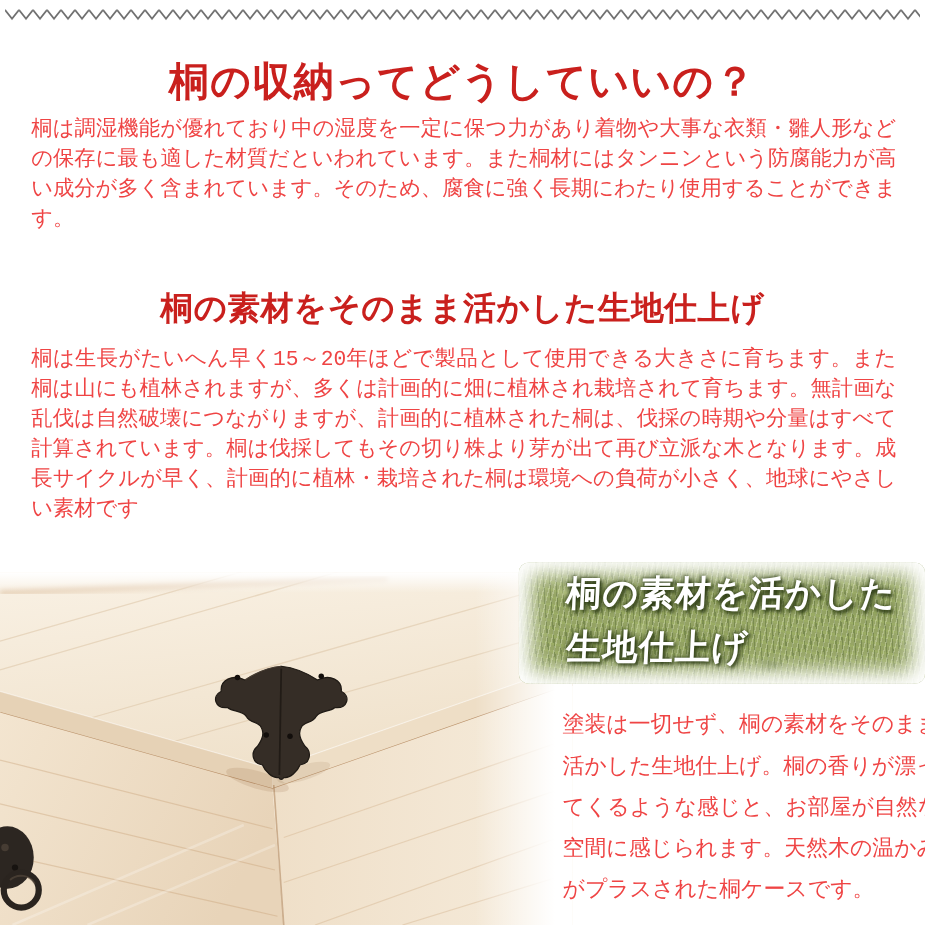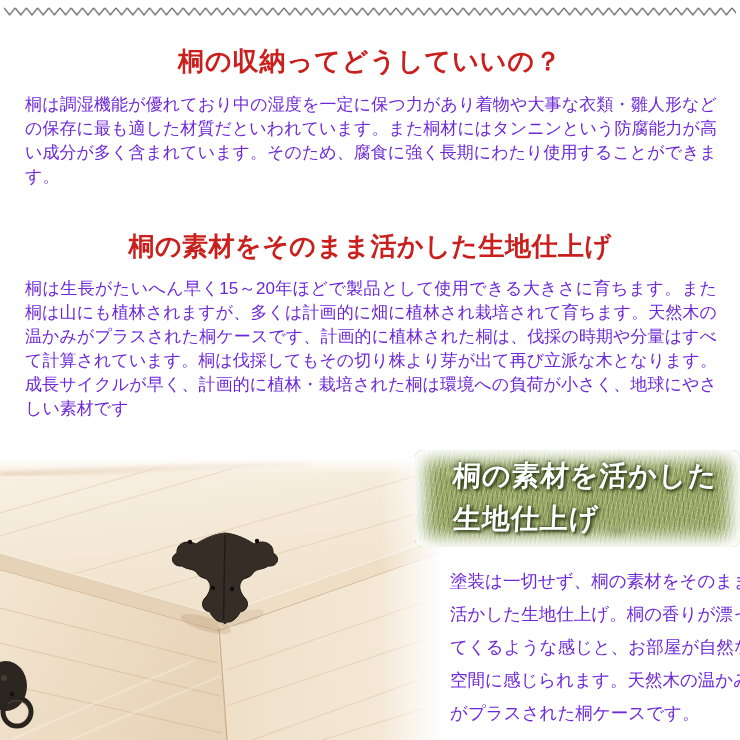--- a/index.html
+++ b/index.html
@@ -6,25 +6,25 @@
   .page{position:relative;width:740px;height:740px;background:#fff;overflow:hidden;
         font-family:"Liberation Sans",sans-serif;}
 
   
   .zigzag{position:absolute;top:5px;left:4px;width:732px;height:14px;}
 
   
   .red-h{position:absolute;left:0;width:100%;text-align:center;margin:0;
          color:#c9201d;font-family:"Liberation Serif","DejaVu Serif",serif;
          font-weight:700;}
-  .h1{top:44px;font-size:26px;letter-spacing:1px;text-align:center;}
+  .h1{top:44px;font-size:32px;letter-spacing:1px;text-align:center;}
   .h2{top:229px;font-size:26px;letter-spacing:.5px;}
 
   
-  .body{color:#6d28d9;margin:0;text-align:justify;}
+  .body{color:#ef4444;margin:0;text-align:justify;font-family:Liberation Mono, monospace;}
   .p1{position:absolute;top:93px;left:25px;width:692px;font-size:17px;line-height:24px;}
   .p2{position:absolute;top:277px;left:25px;width:692px;font-size:17px;line-height:24px;}
 
   
   .bottom{position:absolute;top:450px;left:0;width:740px;height:290px;}
   .photo{position:absolute;top:8px;left:0;width:458px;height:282px;}
   .photo svg{display:block;}
   .fade-top{position:absolute;top:0;left:0;right:0;height:16px;
             background:linear-gradient(#fff,rgba(255,255,255,0));}
   .fade-right{position:absolute;top:0;right:0;width:78px;height:100%;
@@ -68,21 +68,21 @@
       <rect width="732" height="14" fill="url(#zz)"></rect>
     </svg>
   </div>
 
   <h1 class="red-h h1">桐の収納ってどうしていいの？</h1>
 
   <p class="body p1">桐は調湿機能が優れており中の湿度を一定に保つ力があり着物や大事な衣類・雛人形などの保存に最も適した材質だといわれています。また桐材にはタンニンという防腐能力が高い成分が多く含まれています。そのため、腐食に強く長期にわたり使用することができます。</p>
 
   <h2 class="red-h h2">桐の素材をそのまま活かした生地仕上げ</h2>
 
-  <p class="body p2">桐は生長がたいへん早く15～20年ほどで製品として使用できる大きさに育ちます。また桐は山にも植林されますが、多くは計画的に畑に植林され栽培されて育ちます。天然木の温かみがプラスされた桐ケースです、計画的に植林された桐は、伐採の時期や分量はすべて計算されています。桐は伐採してもその切り株より芽が出て再び立派な木となります。成長サイクルが早く、計画的に植林・栽培された桐は環境への負荷が小さく、地球にやさしい素材です</p>
+  <p class="body p2">桐は生長がたいへん早く15～20年ほどで製品として使用できる大きさに育ちます。また桐は山にも植林されますが、多くは計画的に畑に植林され栽培されて育ちます。無計画な乱伐は自然破壊につながりますが、計画的に植林された桐は、伐採の時期や分量はすべて計算されています。桐は伐採してもその切り株より芽が出て再び立派な木となります。成長サイクルが早く、計画的に植林・栽培された桐は環境への負荷が小さく、地球にやさしい素材です</p>
 
   <div class="bottom">
 
     <div class="photo">
       <svg viewBox="0 0 458 282" width="458" height="282">
         <defs>
           <linearGradient id="gTop" x1="0" y1="0" x2="0.3" y2="1">
             <stop offset="0" stop-color="#f9f1e4"></stop>
               <stop offset="1" stop-color="#f0e2cc"></stop>
           </linearGradient>

